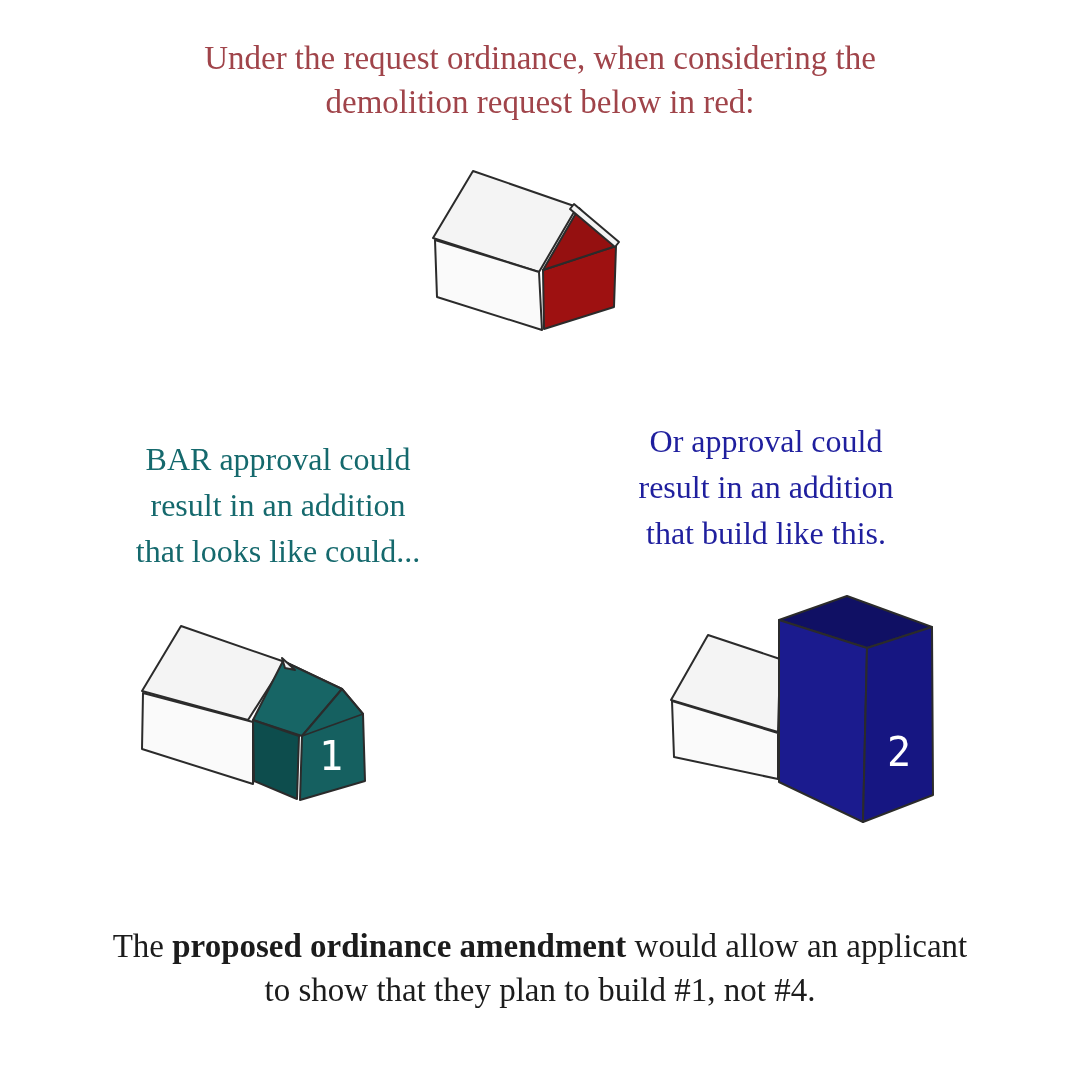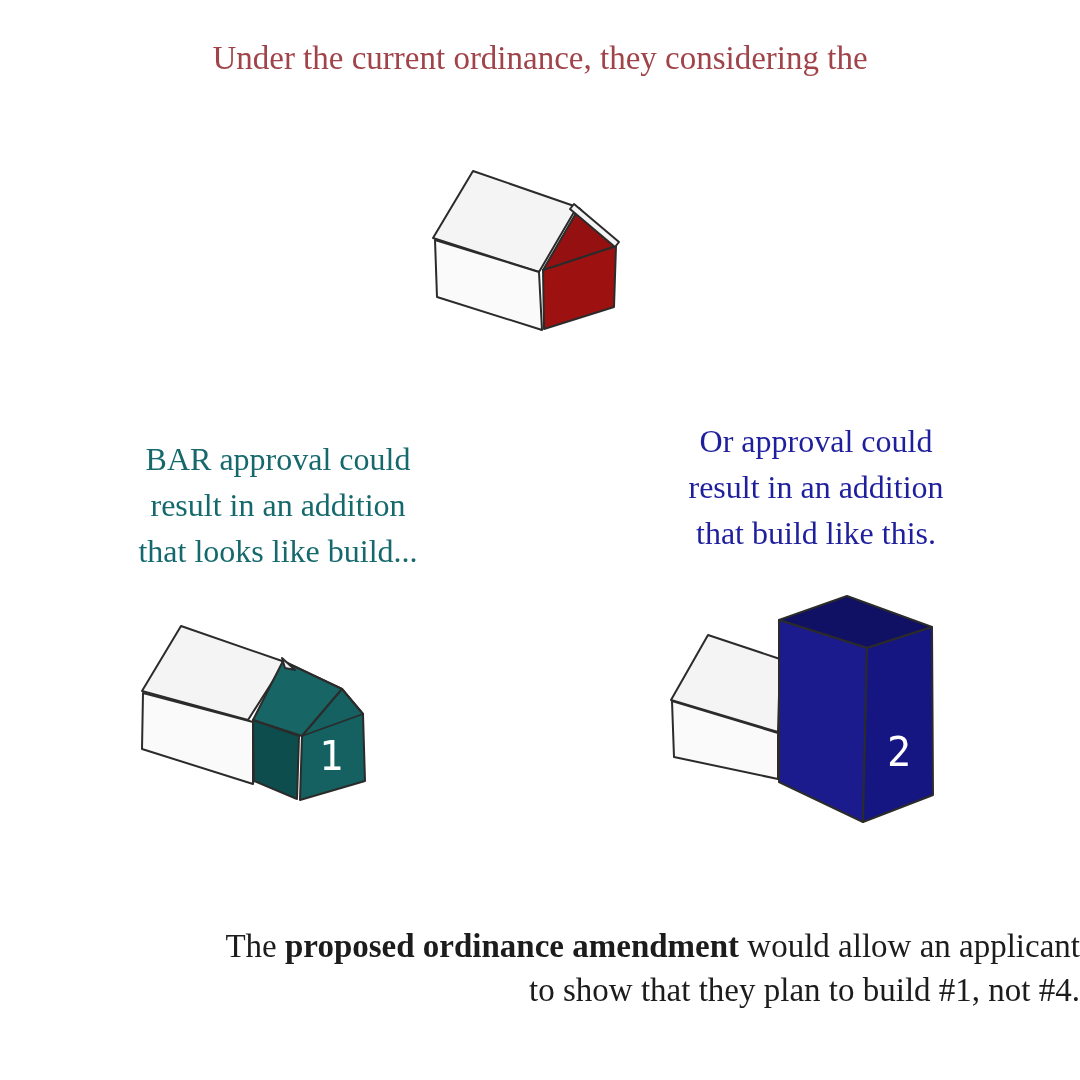--- a/index.html
+++ b/index.html
@@ -13,24 +13,24 @@
     position:absolute;top:36px;left:0;right:0;
     text-align:center;
     font-size:33px;line-height:44px;
     color:var(--title-red,#a0444a);
   }
   .caption{
     position:absolute;text-align:center;
     font-size:32px;line-height:46px;
   }
   .caption-left{left:68px;top:436px;width:420px;color:var(--teal-text,#15696d);}
-  .caption-right{left:616px;top:418px;width:400px;color:var(--blue-text,#1f1f9e);}
+  .caption-right{left:566px;top:418px;width:400px;color:var(--blue-text,#1f1f9e);}
   .footer-block{
     position:absolute;top:924px;left:0;right:0;
-    text-align:right;
+    text-align:center;
     font-size:33px;line-height:44px;
     color:var(--body-text,#1c1c1c);
   }
   .footer-block b{font-weight:700;}
   svg.illus{position:absolute;}
   .svg-demo{left:420px;top:160px;}
   .svg-opt1{left:130px;top:615px;}
   .svg-opt2{left:655px;top:585px;}
   svg.illus polygon{
     stroke:#2b2b2b;stroke-width:2;stroke-linejoin:round;
@@ -40,35 +40,36 @@
     font-family:"DejaVu Sans Mono",monospace;
     font-size:40px;
     text-anchor:middle;
     stroke:none;
   }
 </style>
 </head>
 <body>
 
 <header class="title-block">
-  <div>Under the current ordinance, they considering the</div>
+  <div>Under the request ordinance, when considering the</div>
+  <div>demolition request below in red:</div>
 </header>
 
 <svg class="illus svg-demo" width="220" height="180" viewBox="420 160 220 180">
   <polygon points="433,238 473,171 577,207 539,272" fill="#f4f4f4"></polygon>
   <polygon points="435,240 539,272 542,330 437,297" fill="#fafafa"></polygon>
   <polygon points="543,270 616,246 614,307 544,329" fill="#9e1111"></polygon>
   <polygon points="579,208 616,246 543,270" fill="#951010"></polygon>
   <polygon points="574,204 619,242 615,247 570,209" fill="#f4f4f4"></polygon>
 </svg>
 
 <div class="caption caption-left">
   <div>BAR approval could</div>
   <div>result in an addition</div>
-  <div>that looks like build...</div>
+  <div>that looks like could...</div>
 </div>
 
 <div class="caption caption-right">
   <div>Or approval could</div>
   <div>result in an addition</div>
   <div>that build like this.</div>
 </div>
 
 <svg class="illus svg-opt1" width="250" height="195" viewBox="130 615 250 195">
   <polygon points="142,691 181,626 285,662 248,720" fill="#f4f4f4"></polygon>

